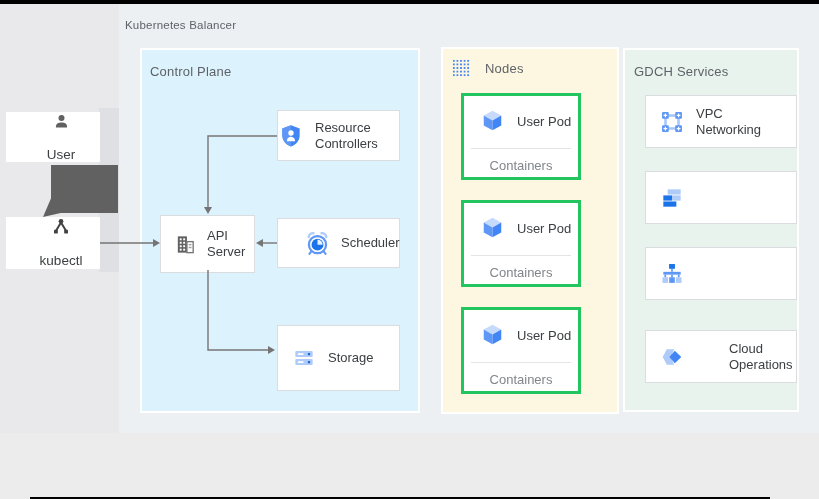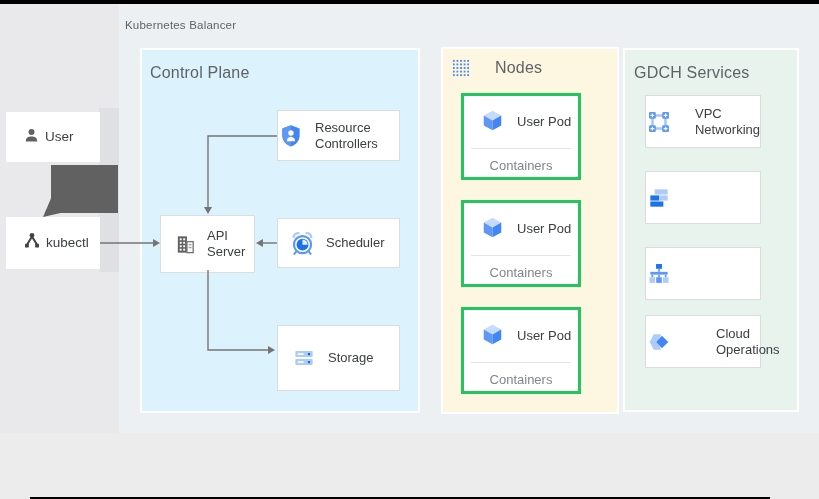--- a/index.html
+++ b/index.html
@@ -14,56 +14,56 @@
   #bottom-bar { left:30px; top:497px; width:740px; height:2px; background:#000; }
   #shadow-strip { left:99px; top:108px; width:20px; height:164px; background:#dfe0e3; }
 
   .cluster-label { left:125px; top:19px; font-size:11.5px; color:#5f6368; letter-spacing:.2px; }
 
   
   .panel { border:2px solid #ffffff; }
   #panel-control-plane { left:140px; top:48px; width:280px; height:365px; background:#dcf2fc; }
   #panel-nodes { left:441px; top:47px; width:178px; height:367px; background:#fdf7e1; }
   #panel-gdch { left:623px; top:48px; width:176px; height:364px; background:#e8f3ed; }
-  .panel-label { font-size:16px; color:#5f6368; letter-spacing:.2px; }
+  .panel-label { font-size:13px; color:#5f6368; letter-spacing:.2px; }
   #cp-label { left:150px; top:64px; }
   #gdch-label { left:634px; top:64px; }
-  .nodes-header { left:452px; top:59px; display:flex; align-items:center; gap:25px; }
+  .nodes-header { left:452px; top:59px; display:flex; align-items:center; gap:15px; }
   .dotgrid { width:18px; height:18px;
     background-image:radial-gradient(circle,#4285f4 1.1px, rgba(66,133,244,0) 1.3px);
     background-size:3.6px 3.6px; background-position:center; }
 
   
   .node-box { background:#fff; border:1px solid #dadce0; display:flex; align-items:center; }
   .node-box .ic { flex:0 0 auto; display:flex; align-items:center; justify-content:center; }
   .lbl { font-size:13px; color:#3c4043; line-height:16px; white-space:pre-line; }
 
   
-  .rail-box { background:#fff; display:flex; align-items:center; padding-left:16px; gap:4px; }
+  .rail-box { background:#fff; display:flex; align-items:center; padding-left:16px; gap:12px;flex-direction:column; }
   #box-user { left:6px; top:112px; width:94px; height:50px; }
   #box-kubectl { left:6px; top:217px; width:94px; height:52px; }
   .rail-box .lbl { font-size:13.5px; color:#3c4043; }
 
   
   #box-rc { left:277px; top:110px; width:123px; height:51px; gap:11px; }
   #box-api { left:160px; top:215px; width:95px; height:58px; padding-left:13px; gap:10px; }
-  #box-sched { left:277px; top:218px; width:123px; height:50px; padding-left:11px; gap:10px; }
+  #box-sched { left:277px; top:218px; width:123px; height:50px; padding-left:26px; gap:10px; }
   #box-storage { left:277px; top:325px; width:123px; height:66px; padding-left:13px; gap:11px; }
 
   
   .pod { left:461px; width:120px; height:87px; background:#fff; border:3px solid #22c55e; }
   #pod-1 { top:93px; } #pod-2 { top:200px; } #pod-3 { top:307px; }
   .pod-top { height:52px; display:flex; align-items:center; padding-left:16px; gap:12px; }
   .pod-divider { margin:0 7px; border-top:1px solid #e4e4e4; }
   .pod-bottom { height:32px; display:flex; align-items:center; justify-content:center; }
   .pod-sub { font-size:13px; color:#80868b; }
 
   
-  .svc { left:645px; width:116px; height:53px; gap:11px;justify-content:space-between; }
-  #svc-vpc { top:95px; } #svc-disk { top:171px; } #svc-lb { top:247px; } #svc-ops { top:315px;gap:44px; }
+  .svc { left:645px; width:152px; height:53px; padding-left:13px; gap:11px; }
+  #svc-vpc { top:95px; } #svc-disk { top:171px; } #svc-lb { top:247px; } #svc-ops { top:330px;gap:44px; }
 
   #connector-layer { left:0; top:0; width:819px; height:499px; pointer-events:none; }
 </style>
 </head>
 <body>
 
 <div class="abs" id="top-bar"></div>
 <div class="abs" id="left-rail"></div>
 <div class="abs" id="canvas"></div>
 <div class="abs" id="shadow-strip"></div>

